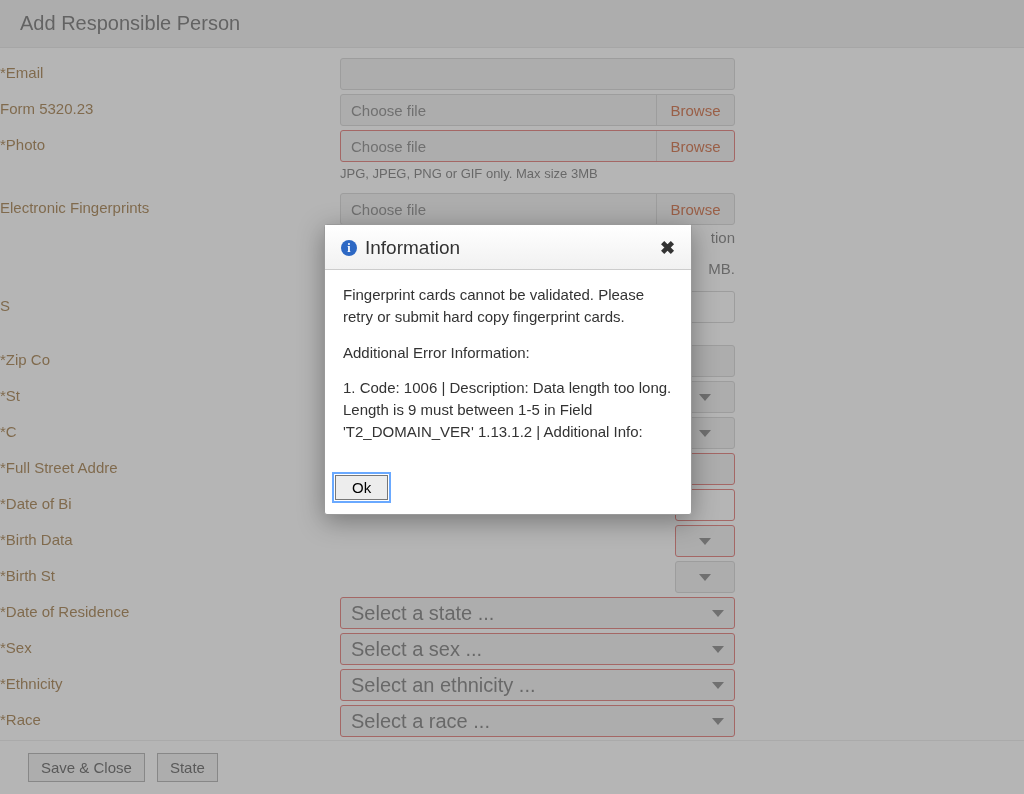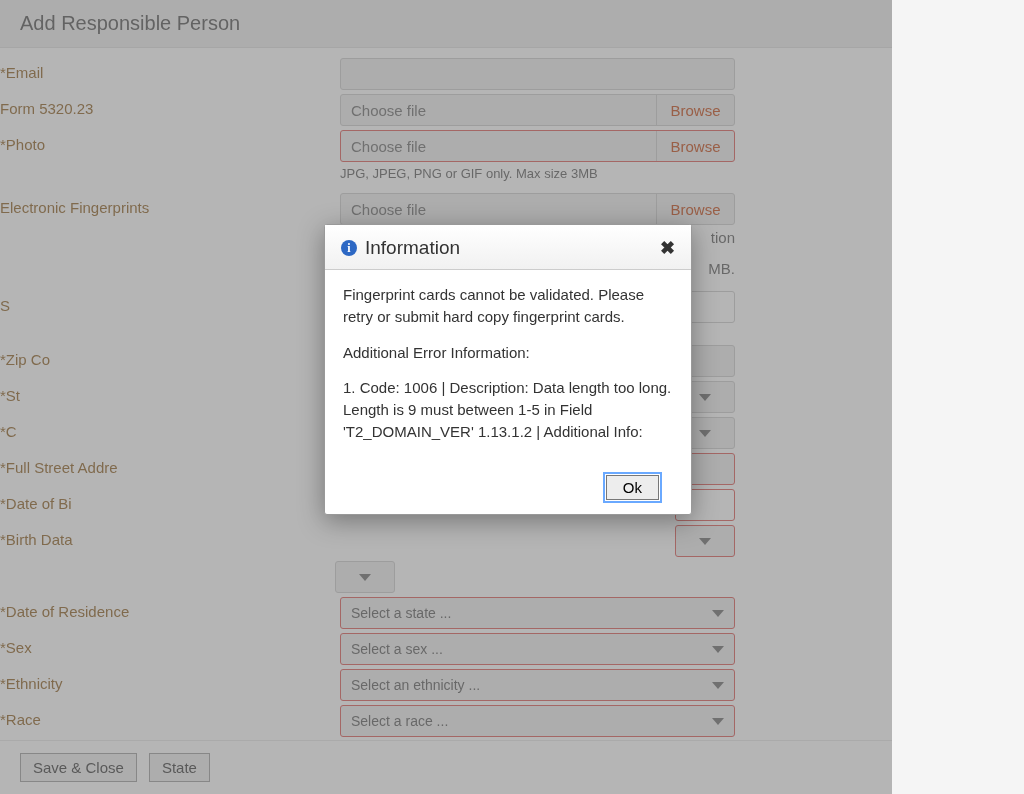--- a/index.html
+++ b/index.html
@@ -1,53 +1,53 @@
 <!DOCTYPE html>
 <html><head>
 <meta charset="utf-8">
 <style>
   * { box-sizing: border-box; margin: 0; padding: 0; }
   html, body { width: 1024px; height: 794px; font-family: Arial, Helvetica, sans-serif; font-size: 15px; color: #444; background: #f5f5f5; overflow: hidden; }
 
-  .page { position: relative; width: 892px; height: 794px; background: #fff; border-radius: 32px; }
+  .page { position: relative; width: 1024px; height: 794px; background: #fff; border-radius: 32px; }
 
   .header { background: #eeeeee; padding: 12px 20px; border-bottom: 1px solid #ddd; }
   .header h1 { font-weight: normal; font-size: 20px; color: #4a4a4a; }
 
   .form-area { padding: 10px 0 80px 0; }
 
   .row { display: flex; align-items: flex-start; margin-bottom: 4px; min-height: 30px; }
   .label { width: 340px; padding-right: 14px; padding-top: 6px; color: #8a5a1a; font-size: 15px; }
   .field { width: 395px; }
 
-  .text-input, .select-input, .file-input { width: 100%; height: 32px; background: #ededed; border: 1px solid #c9c9c9; border-radius: 3px; padding: 0 10px; font-size: 14px; color: #555; display: flex; align-items: center; }
+  .text-input, .select-input, .file-input { width: 100%; height: 32px; background: #ededed; border: 1px solid #c9c9c9; border-radius: 3px; padding: 0 10px; font-size: 20px; color: #555; display: flex; align-items: center; }
   .select-input { justify-content: space-between; }
   .select-input.error, .text-input.error, .file-wrap.error { border: 1px solid #d9534f; border-radius: 3px; }
   .file-wrap { display: flex; width: 100%; height: 32px; background: #ededed; border: 1px solid #c9c9c9; border-radius: 3px; overflow: hidden; }
   .file-text { flex: 1; padding: 0 10px; display: flex; align-items: center; color: #666; }
   .file-browse { width: 78px; border-left: 1px solid #c9c9c9; display: flex; align-items: center; justify-content: center; color: #c2410c; }
   .help { font-size: 13px; color: #555; margin: 4px 0 8px 0; }
   .under-text { font-size: 15px; color: #555; margin: 4px 0 8px 0; }
 
   .chevron { width: 0; height: 0; border-left: 6px solid transparent; border-right: 6px solid transparent; border-top: 7px solid #666; }
 
-  .footer { position: absolute; left: 0; right: 0; bottom: 0; padding: 12px 20px; display: flex; gap: 12px; background: #fff; border-top: 1px solid #e6e6e6; }
+  .footer { position: absolute; left: 0; right: 0; bottom: 0; padding: 12px 28px; display: flex; gap: 12px; background: #fff; border-top: 1px solid #e6e6e6; }
   .btn { background: #eeeeee; border: 1px solid #9a9a9a; padding: 5px 12px; font-size: 15px; color: #333; cursor: pointer; }
 
   
   .overlay { position: absolute; inset: 0; background: rgba(120,120,120,0.55); }
 
   .modal { position: absolute; left: 324px; top: 224px; width: 368px; background: #fff; border: 1px solid #999; box-shadow: 0 6px 26px rgba(0,0,0,0.35); border-radius: 3px; }
   .modal-header { display: flex; align-items: center; padding: 12px 16px 10px 16px; border-bottom: 1px solid #ccc; background: linear-gradient(#fff,#f1f1f1); gap: 8px; }
   .modal-header .title { font-size: 19px; color: #333; flex: 1; }
   .info-icon { width: 16px; height: 16px; border-radius: 50%; background: #2d68c4; color: #fff; font-weight: bold; font-size: 12px; display: flex; align-items: center; justify-content: center; font-family: Georgia, serif; }
   .close-x { font-size: 18px; font-weight: bold; color: #333; cursor: pointer; }
   .modal-body { padding: 14px 18px 8px 18px; color: #333; font-size: 15px; line-height: 1.45; }
   .modal-body p { margin-bottom: 14px; }
-  .modal-footer { padding: 10px 32px 14px 10px; display: flex; justify-content: flex-end; }
+  .modal-footer { padding: 10px 32px 14px 10px; display: flex; }
   .ok-btn { background: #ededed; border: 1px solid #777; padding: 3px 16px; font-size: 15px; outline: 2px solid #6aa9ff; outline-offset: 1px; cursor: pointer; }
 </style>
 </head>
 <body>
 
 <div class="page">
 
   <div class="header">
     <h1>Add Responsible Person</h1>
   </div>
@@ -143,20 +143,21 @@
     <div class="row">
       <div class="label">*Birth Data</div>
       <div class="field">
           <div class="select-input error" style="width:60px; float:right; justify-content:center;">
             <span class="chevron"></span>
           </div>
         </div>
     </div>
 
     <div class="row">
+      <div class="label">*Birth St</div>
       <div class="field">
           <div class="select-input" style="width:60px; float:right; justify-content:center;">
             <span class="chevron"></span>
           </div>
         </div>
     </div>
 
     <div class="row">
       <div class="label">*Date of Residence</div>
       <div class="field">

